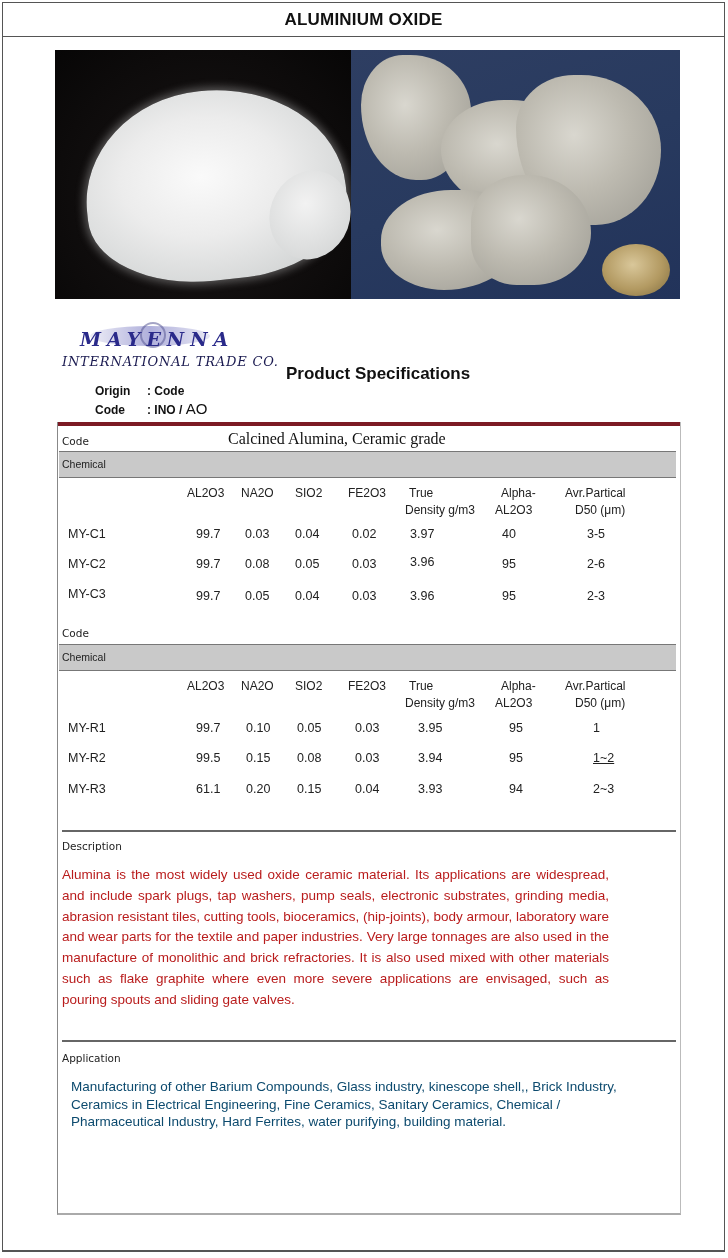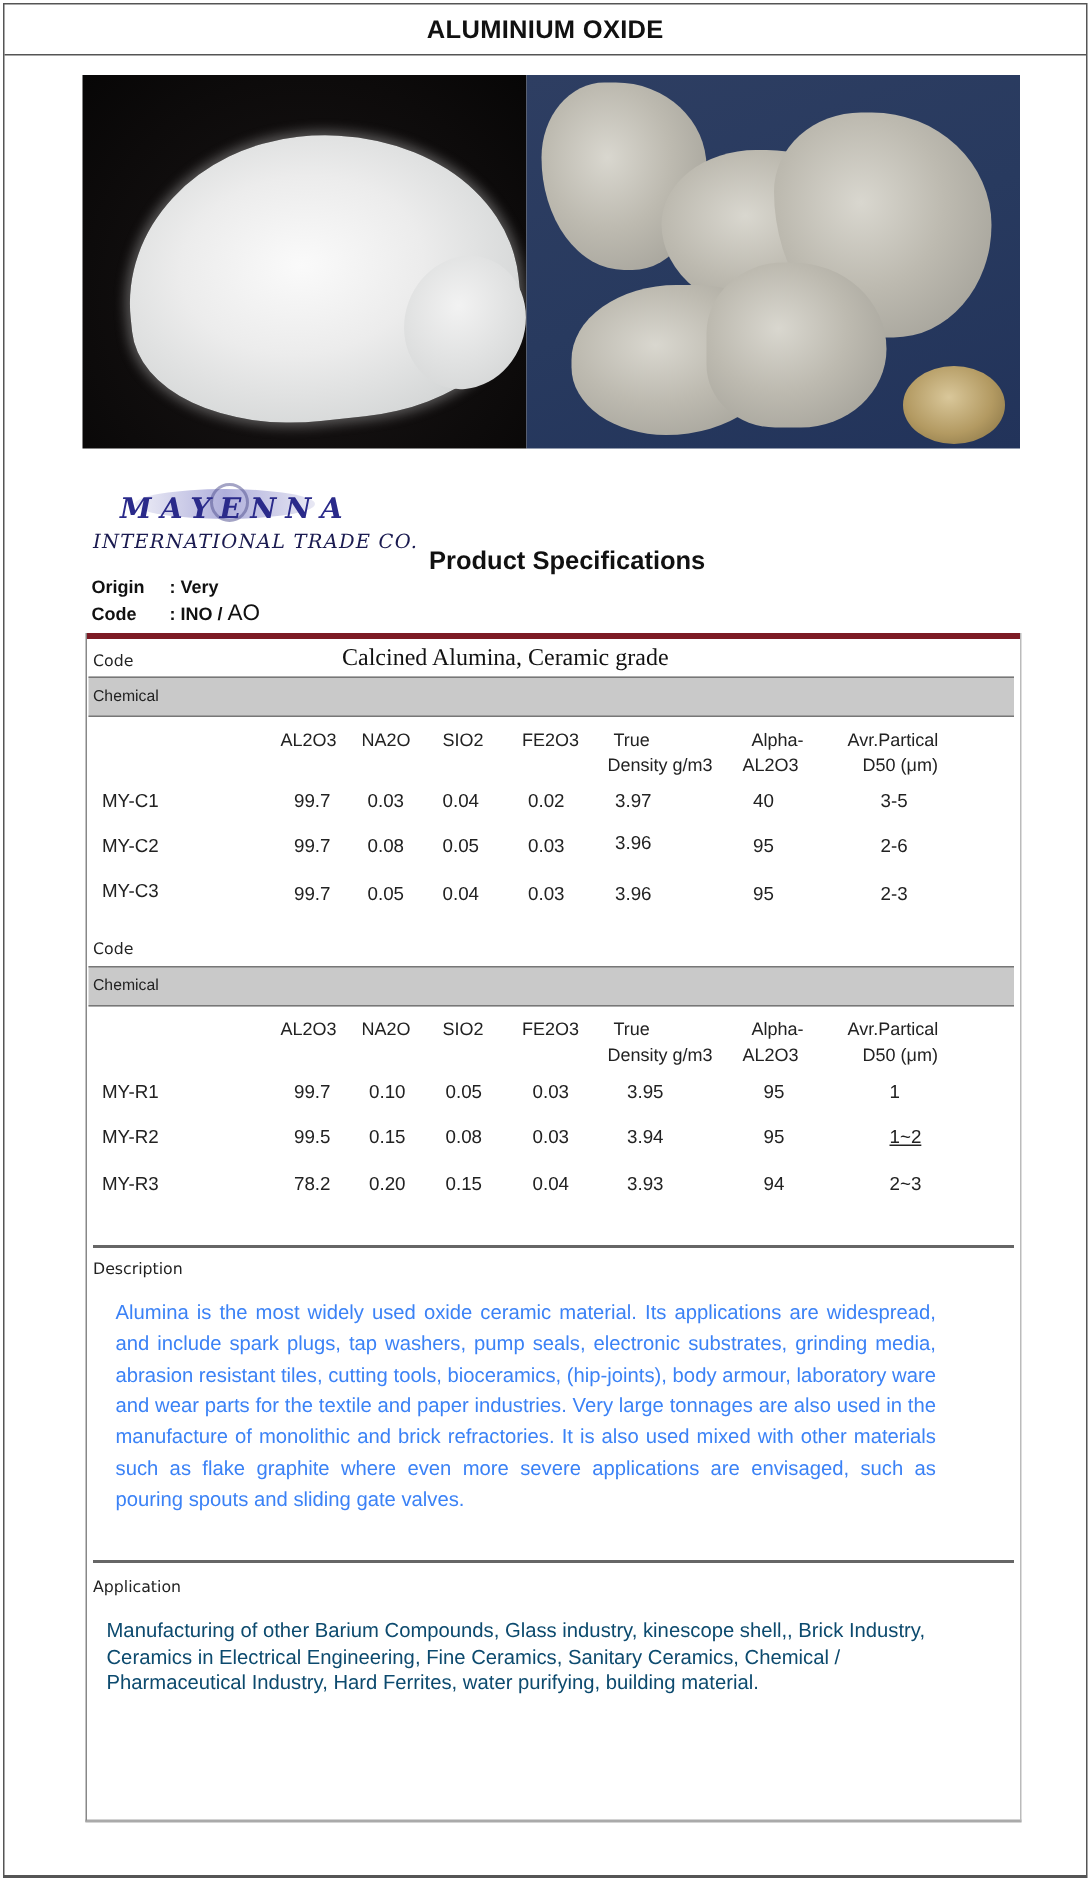--- a/index.html
+++ b/index.html
@@ -30,39 +30,39 @@
 
   .logo { position: absolute; left: 62px; top: 322px; width: 172px; height: 52px; }
   .logo-swoosh { position: absolute; left: 28px; top: 4px; width: 120px; height: 20px; border-radius: 50%;
     background: linear-gradient(90deg, rgba(140,140,200,0.15), rgba(110,110,190,0.55), rgba(140,140,200,0.2)); }
   .logo-circle { position: absolute; left: 78px; top: 0px; width: 26px; height: 26px; border-radius: 50%; border: 2px solid rgba(90,90,150,0.55); }
   .logo-name { position: absolute; left: 18px; top: 6px; font-family: "DejaVu Serif", serif; font-style: italic; font-weight: bold; font-size: 19px; letter-spacing: 6px; color: #2a2a8a; }
   .logo-sub { position: absolute; left: 0; top: 32px; font-family: "DejaVu Serif", serif; font-style: italic; font-size: 13px; letter-spacing: 0.8px; color: #1a1a50; white-space: nowrap; }
 
   .spec-title { position: absolute; left: 286px; top: 364px; font-weight: bold; font-size: 17px; }
   .meta { position: absolute; left: 61px; font-size: 12px; font-weight: bold; }
-  .meta .lbl { display: inline-block; width: 52px; }
+  .meta .lbl { display: inline-block; width: 52px; margin-left: 34px; }
   .meta-origin { top: 384px; }
   .meta-code { top: 400px; }
   .meta-code .big { font-weight: normal; font-size: 15px; }
 
   .panel { position: absolute; left: 57px; top: 422px; width: 624px; height: 793px; border-left: 1px solid #888; border-right: 1px solid #bbb; border-bottom: 2px solid #aaa; }
   .panel-top { position: absolute; left: 0; top: 0; width: 622px; height: 4px; background: #7c1a24; }
 
   .sec-code { position: absolute; left: 4px; font-family: "DejaVu Sans", sans-serif; font-size: 10.5px; color: #222; }
   .sec-title { position: absolute; left: 170px; font-family: "Liberation Serif", serif; font-size: 16px; color: #111; }
   .chem-bar { position: absolute; left: 1px; width: 617px; height: 27px; background: #c9c9c9; border-top: 1px solid #777; border-bottom: 1px solid #777; }
   .chem-bar span { position: absolute; left: 3px; top: 6px; font-family: Liberation Sans, sans-serif; font-size: 10.5px; color: #222; }
 
   .hdr { position: absolute; font-size: 12px; color: #222; line-height: 17px; }
   .cell { position: absolute; font-size: 12.5px; color: #222; }
 
   .divider { position: absolute; left: 4px; width: 614px; height: 2px; background: #666; }
   .sec-label { position: absolute; left: 4px; font-family: "DejaVu Sans", sans-serif; font-size: 10.5px; color: #222; }
-  .desc { position: absolute; left: 19px; top: 443px; width: 547px; font-size: 13.5px; line-height: 20.8px; text-align: justify; color: #3b82f6; }
+  .desc { position: absolute; left: 4px; top: 443px; width: 547px; font-size: 13.5px; line-height: 20.8px; text-align: justify; color: #b91c1c; }
   .app { position: absolute; left: 13px; top: 656px; width: 560px; font-size: 13.5px; line-height: 17.5px; color: #0c4a6e; }
 </style>
 </head>
 <body>
 
 <div class="outer">
   <div class="title-bar">ALUMINIUM OXIDE</div>
 </div>
 
 <div class="photos">
@@ -83,21 +83,21 @@
 <div class="logo">
   <div class="logo-swoosh"></div>
   <div class="logo-circle"></div>
   <div class="logo-name">MAYENNA</div>
   <div class="logo-sub">INTERNATIONAL TRADE CO.</div>
 </div>
 
 <div class="spec-title">Product Specifications</div>
 
 <div class="meta meta-origin">
-  <span class="lbl">Origin</span><span>: Very</span>
+  <span class="lbl">Origin</span><span>: Code</span>
 </div>
 <div class="meta meta-code">
   <span class="lbl">Code</span><span>: INO /</span>
   <span class="big">AO</span>
 </div>
 
 <div class="panel">
   <div class="panel-top"></div>
 
   <div class="sec-code" style="top:13px">Code</div>
@@ -181,21 +181,21 @@
     <div class="cell" style="left:138px; top:329px;">99.5</div>
     <div class="cell" style="left:188px; top:329px;">0.15</div>
     <div class="cell" style="left:239px; top:329px;">0.08</div>
     <div class="cell" style="left:297px; top:329px;">0.03</div>
     <div class="cell" style="left:360px; top:329px;">3.94</div>
     <div class="cell" style="left:451px; top:329px;">95</div>
     <div class="cell" style="left:535px; top:329px;text-decoration:underline;">1~2</div>
   </div>
   <div>
     <div class="cell" style="left:10px; top:360px;">MY-R3</div>
-    <div class="cell" style="left:138px; top:360px;">78.2</div>
+    <div class="cell" style="left:138px; top:360px;">61.1</div>
     <div class="cell" style="left:188px; top:360px;">0.20</div>
     <div class="cell" style="left:239px; top:360px;">0.15</div>
     <div class="cell" style="left:297px; top:360px;">0.04</div>
     <div class="cell" style="left:360px; top:360px;">3.93</div>
     <div class="cell" style="left:451px; top:360px;">94</div>
     <div class="cell" style="left:535px; top:360px;">2~3</div>
   </div>
 
   <div class="divider" style="top:408px"></div>
   <div class="sec-label" style="top:418px">Description</div>

